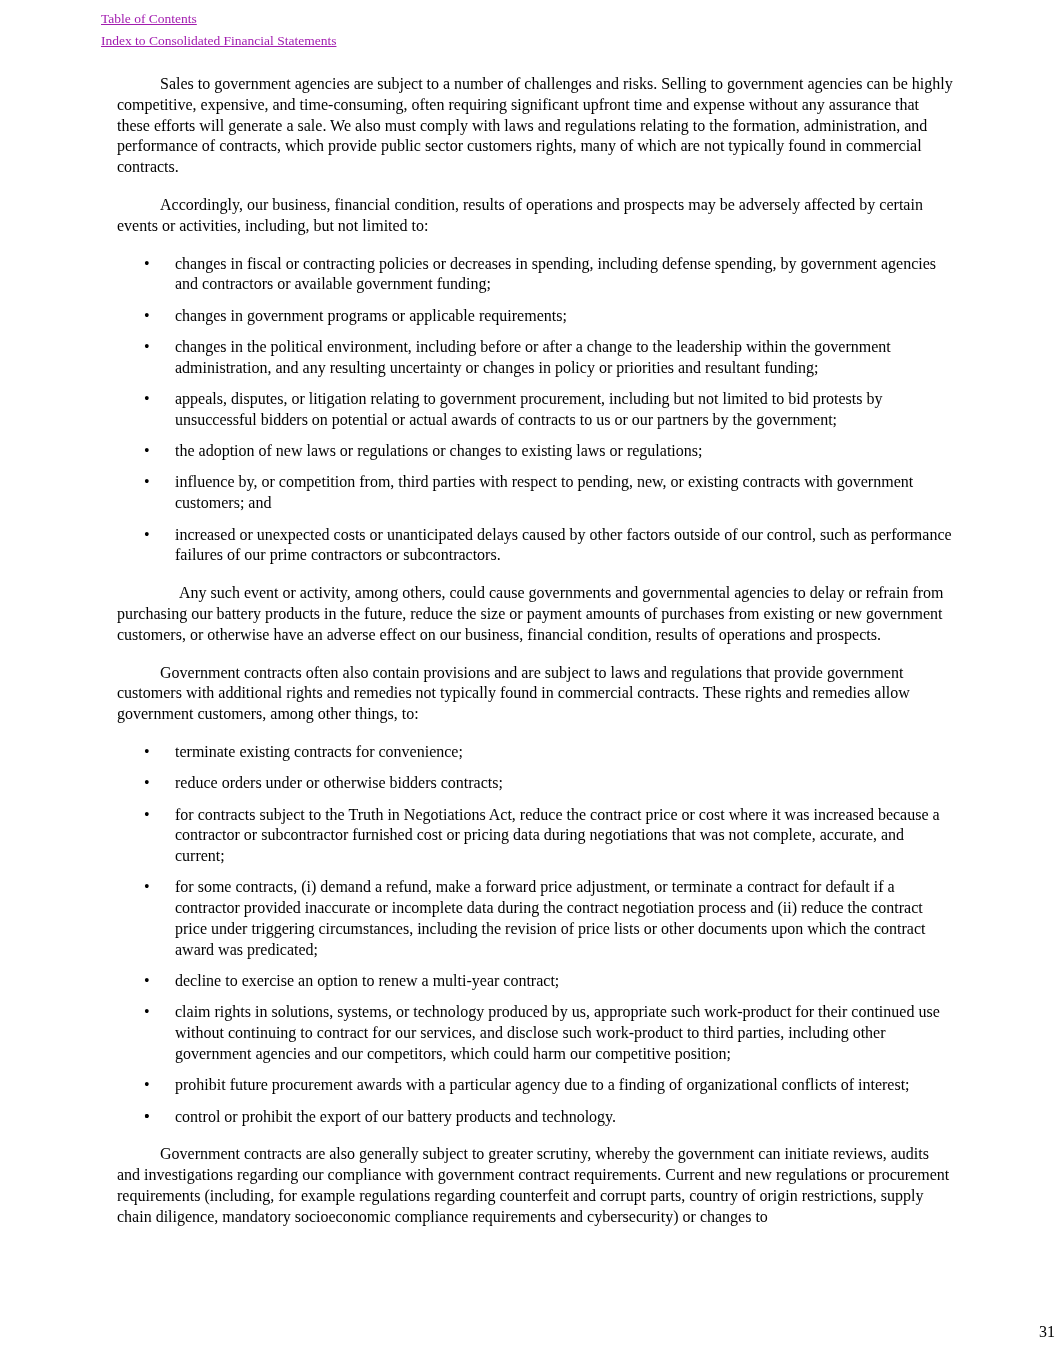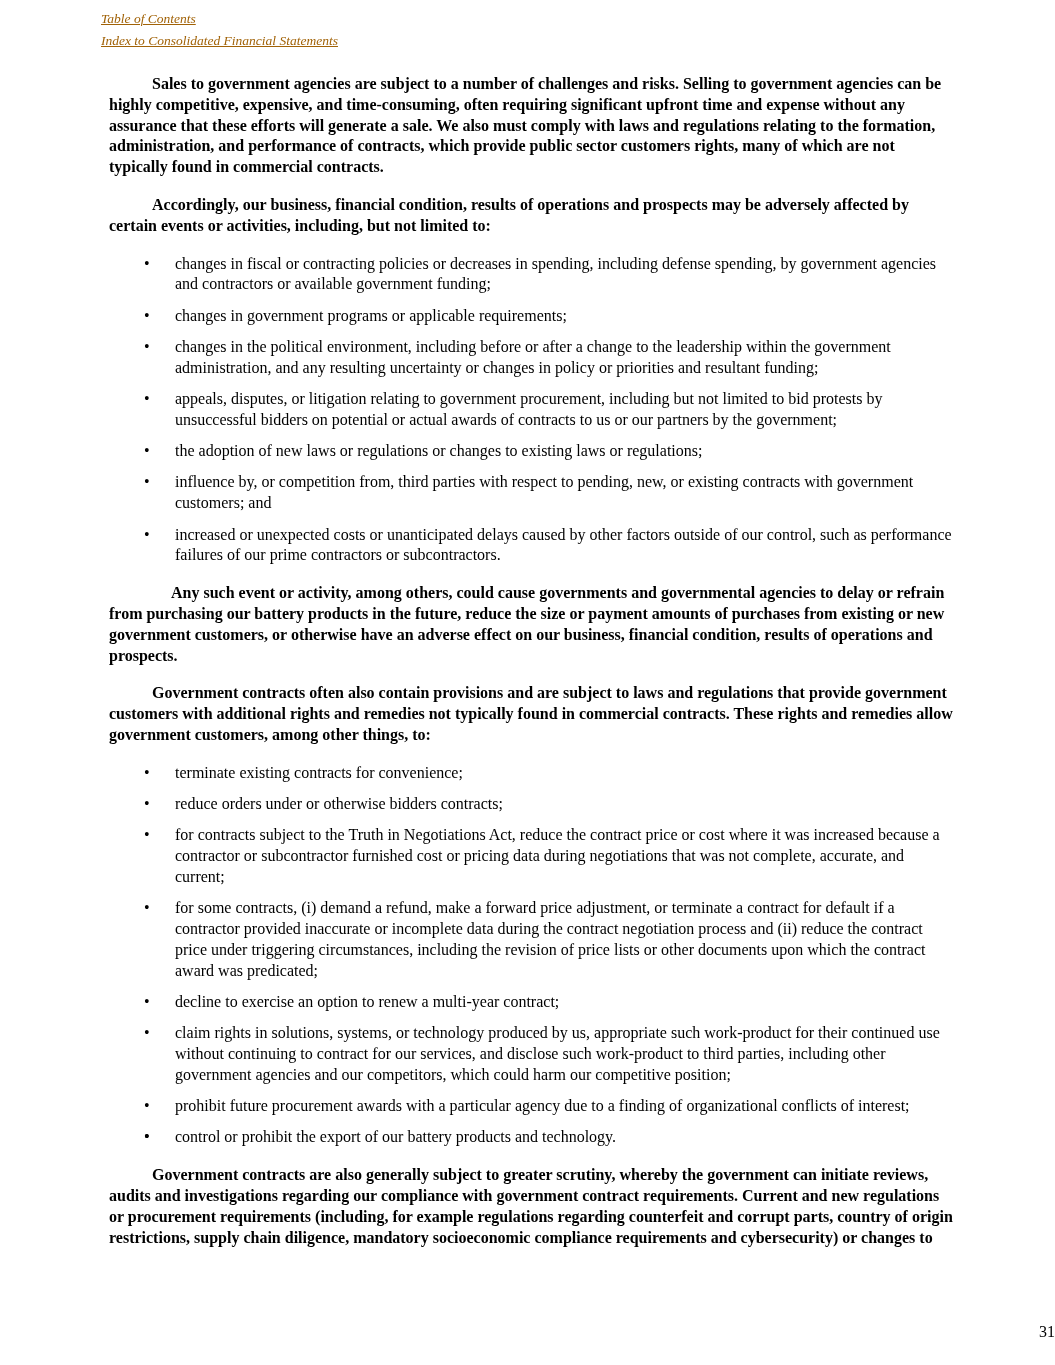--- a/index.html
+++ b/index.html
@@ -19,33 +19,31 @@
     }
     .nav {
       position: absolute;
       left: 101px;
       top: 8px;
       font-size: 13.5px;
       line-height: 22px;
     }
     .nav a {
       display: block;
-      color: #a16207;
+      color: #a21caf;
       text-decoration: underline;
-      font-style: italic;
     }
     .content {
       position: absolute;
       left: 101px;
       top: 74px;
       width: 852px;
     }
     p {
-      margin: 0 0 17px 8px;
-      font-weight: bold;
+      margin: 0 0 17px 16px;
     }
     .indent { text-indent: 43px; }
     .indent2 { text-indent: 62px; }
     ul {
       list-style: none;
       margin: 0 0 17px 0;
       padding: 0;
     }
     ul li {
       position: relative;

